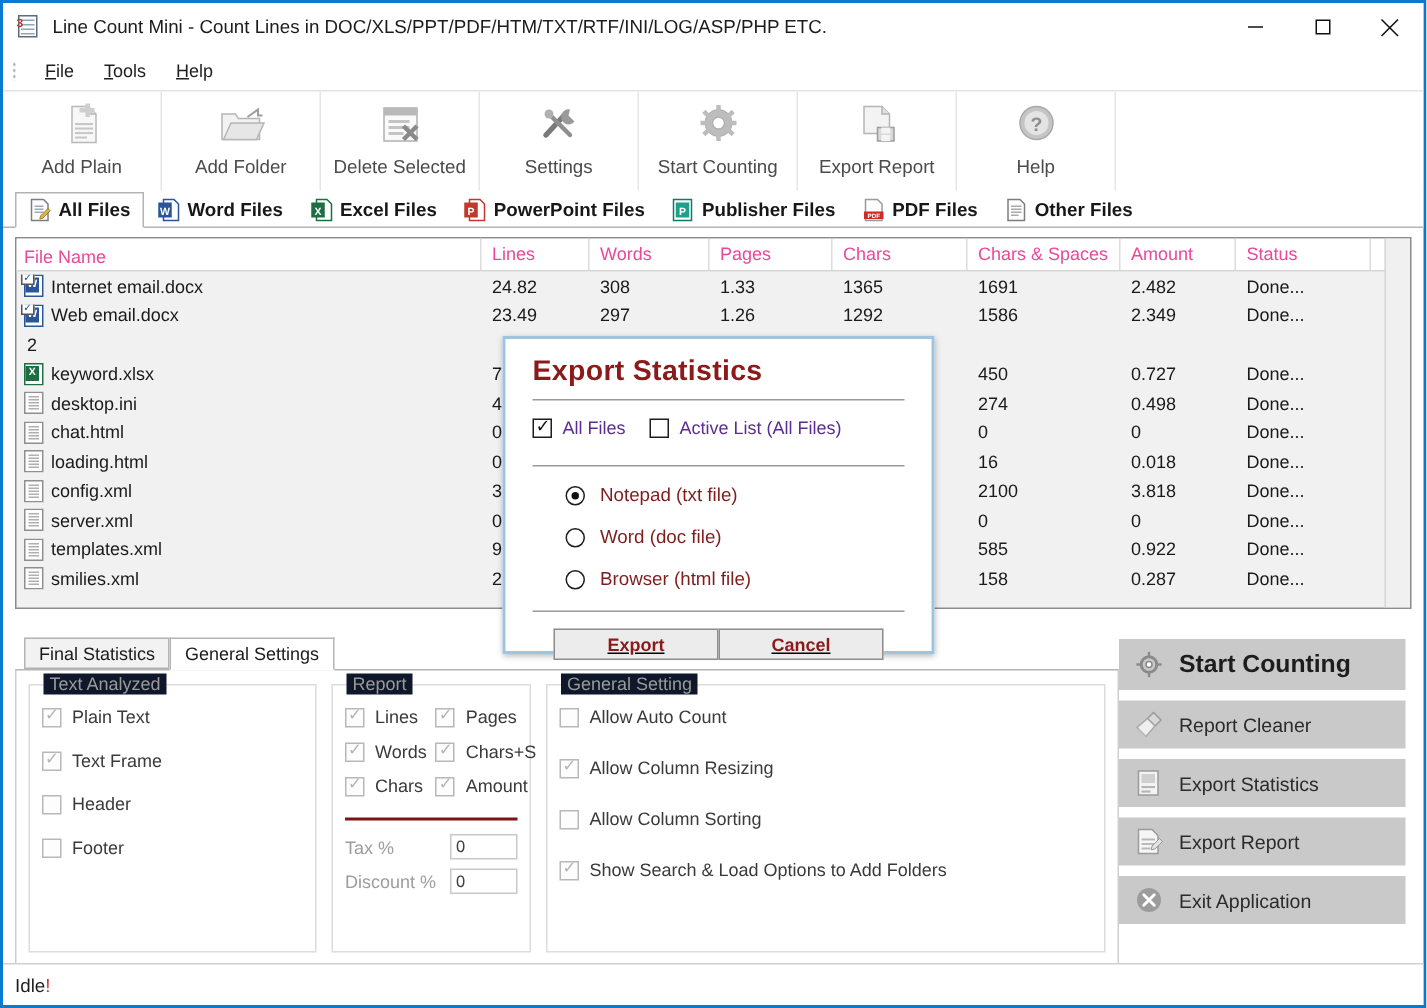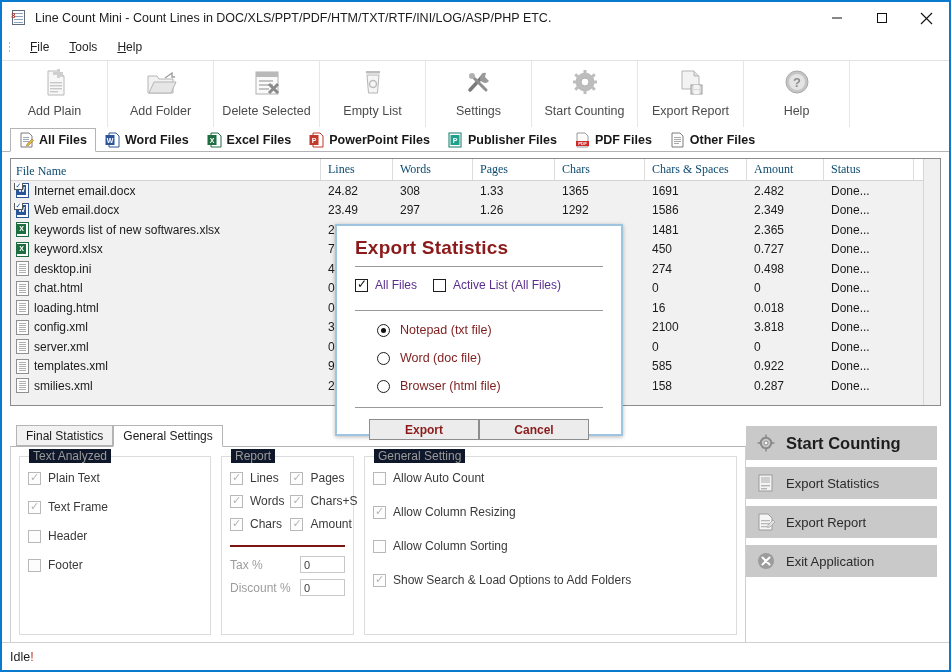--- a/index.html
+++ b/index.html
@@ -137,24 +137,24 @@
     border: 1px solid #8c8c8c;
     background: #f1f1f1;
     overflow: hidden;
   }
   .lhead {
     display: flex; height: 22px;
     background: #ffffff;
     border-bottom: 1px solid #d4d4d4;
   }
   .lhead div {
-    font-size: 12px; color: #0c4a6e;
+    font-size: 12px; color: #ec4899;
     padding: 3px 0 0 7px;
     border-right: 1px solid #dcdcdc;
-    white-space: nowrap; overflow: hidden; font-family: Liberation Serif, serif;
+    white-space: nowrap; overflow: hidden;
   }
   .lrow { display: flex; height: 19.5px; align-items: center; }
   .lrow div {
     font-size: 12px; color: #1a1a1a;
     padding-left: 7px;
     white-space: nowrap; overflow: hidden;
   }
   .c-name { width: 310px; display: flex !important; align-items: center; gap: 4px; padding-left: 5px !important; }
   .c-lines { width: 72px; }
   .c-words { width: 80px; }
@@ -227,20 +227,21 @@
     border: 1px solid #1d1d1d; background: #fff; position: relative; flex: none;
   }
   .radio.sel:after {
     content: ""; position: absolute; left: 3px; top: 3px;
     width: 5px; height: 5px; border-radius: 50%; background: #111;
   }
   .rlbl { font-size: 12.5px; color: #7f1d1d; }
   .dlg-buttons {
     display: flex; gap: 0; justify-content: center;
     padding-top: 4px;
+    text-decoration: underline;
   }
   .dbtn {
     width: 110px; height: 21px;
     background: #ececec; border: 1px solid #8d8d8d;
     font-size: 12px; font-weight: bold; color: #8B1A1A;
     display: flex; align-items: center; justify-content: center;
     cursor: default;
   }
 
   
@@ -407,30 +408,20 @@
               <rect x="8" y="12" width="14" height="2"></rect>
               <rect x="8" y="16" width="14" height="2"></rect>
               <rect x="8" y="20" width="10" height="2"></rect>
             </g>
           <path d="M18 16 l9 9 M27 16 l-9 9" stroke="#8a8a8a" stroke-width="3" fill="none"></path>
         </svg>
       </div>
       <div class="lbl">Delete Selected</div>
     </div>
 
-    <div class="tb-item">
-      <div class="ic">
-        <svg width="28" height="30" viewBox="0 0 28 30">
-          <rect x="7" y="3" width="14" height="2.5" fill="#bdbdbd"></rect>
-          <path d="M8 7 h12 l-1.5 18 h-9 Z" fill="#f5f5f5" stroke="#b5b5b5"></path>
-          <circle cx="14" cy="16" r="3.5" fill="none" stroke="#bdbdbd" stroke-width="1.5"></circle>
-        </svg>
-      </div>
-      <div class="lbl">Empty List</div>
-    </div>
 
     <div class="tb-item">
       <div class="ic">
         <svg width="30" height="30" viewBox="0 0 30 30">
           <path d="M6 22 L18 9" stroke="#7a7a7a" stroke-width="3.5" stroke-linecap="round"></path>
           <path d="M22 5 a5 5 0 1 0 3 8 l-4 -4 z" fill="#9a9a9a"></path>
           <path d="M22 22 L9 9" stroke="#8f8f8f" stroke-width="3" stroke-linecap="round"></path>
           <circle cx="8" cy="8" r="3" fill="#b0b0b0"></circle>
         </svg>
       </div>
@@ -607,27 +598,20 @@
           </div>
           <div class="c-lines">23.49</div>
           <div class="c-words">297</div>
           <div class="c-pages">1.26</div>
           <div class="c-chars">1292</div>
           <div class="c-cspaces">1586</div>
           <div class="c-amount">2.349</div>
           <div class="c-status">Done...</div>
         </div>
         <div class="lrow">
-          <div class="c-name">
-            <span class="fileicon excel">
-              <span class="base"></span>
-              <span class="mark">X</span>
-            </span>
-            <span>keywords list of new softwares.xlsx</span>
-          </div>
           <div class="c-lines">2</div>
           <div class="c-words"></div>
           <div class="c-pages"></div>
           <div class="c-chars"></div>
           <div class="c-cspaces">1481</div>
           <div class="c-amount">2.365</div>
           <div class="c-status">Done...</div>
         </div>
         <div class="lrow">
           <div class="c-name">
@@ -910,20 +894,30 @@
                 <rect x="0.6" y="8.2" width="3" height="1.6"></rect>
                 <rect x="14.4" y="8.2" width="3" height="1.6"></rect>
               </g>
             </svg>
         </span>
         <span class="t">Start Counting</span>
       </div>
       <div class="abtn">
         <span class="ai">
           <svg width="20" height="20" viewBox="0 0 20 20">
+              <path d="M13 2 l5 5 -4 4 -5 -5 z" fill="#d8d8d8" stroke="#9b9b9b"></path>
+              <path d="M9 6 l5 5 -6 7 -6 -6 z" fill="#efefef" stroke="#a8a8a8"></path>
+              <path d="M3 13 l5 5" stroke="#bdbdbd"></path>
+            </svg>
+        </span>
+        <span class="t">Report Cleaner</span>
+      </div>
+      <div class="abtn">
+        <span class="ai">
+          <svg width="20" height="20" viewBox="0 0 20 20">
               <rect x="3" y="2" width="13" height="16" fill="#f3f3f3" stroke="#9b9b9b"></rect>
               <rect x="5" y="4" width="9" height="6" fill="#cfcfcf"></rect>
               <g fill="#b4b4b4">
                 <rect x="5" y="12" width="9" height="1.4"></rect>
                 <rect x="5" y="15" width="6" height="1.4"></rect>
               </g>
             </svg>
         </span>
         <span class="t">Export Statistics</span>
       </div>

